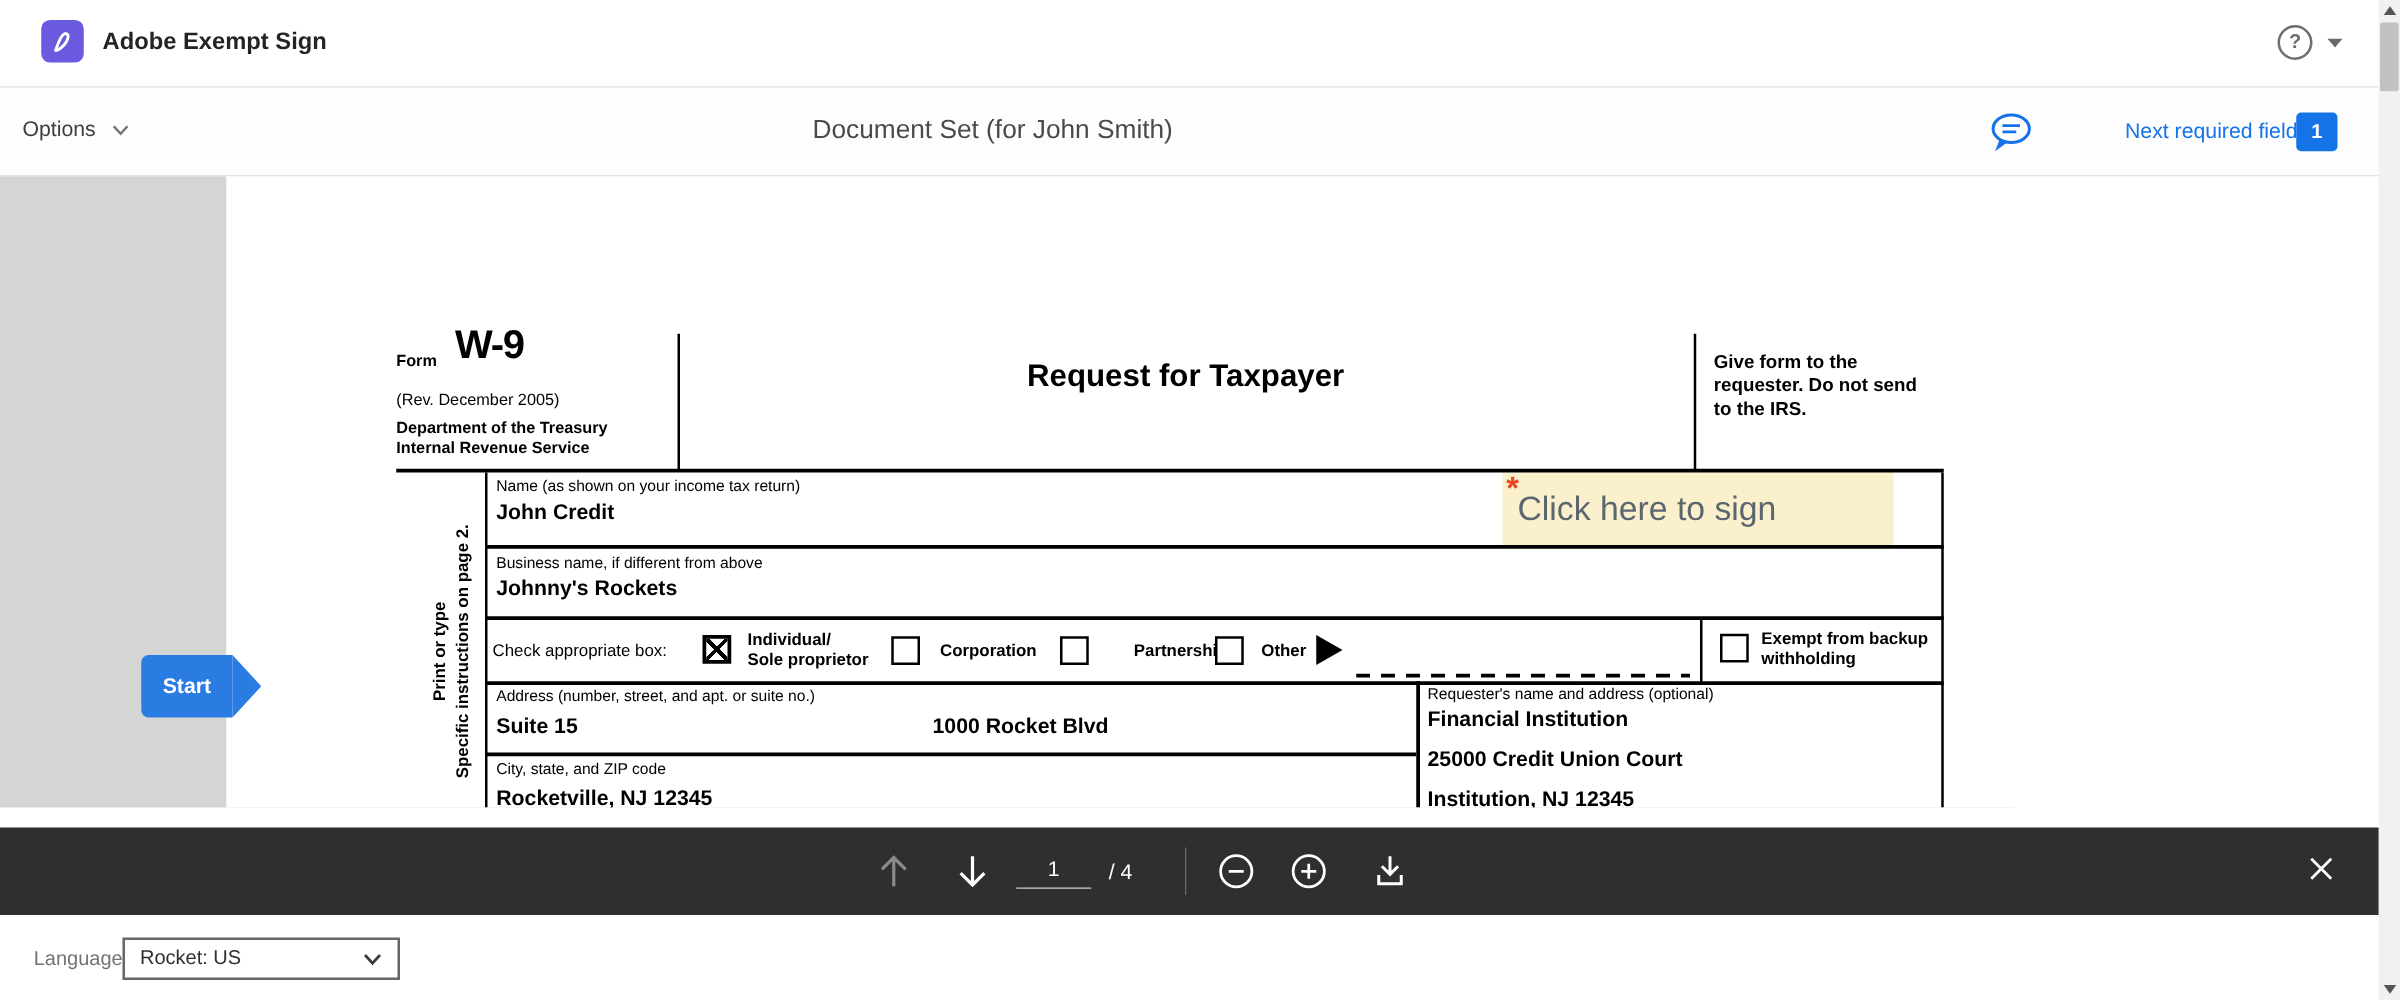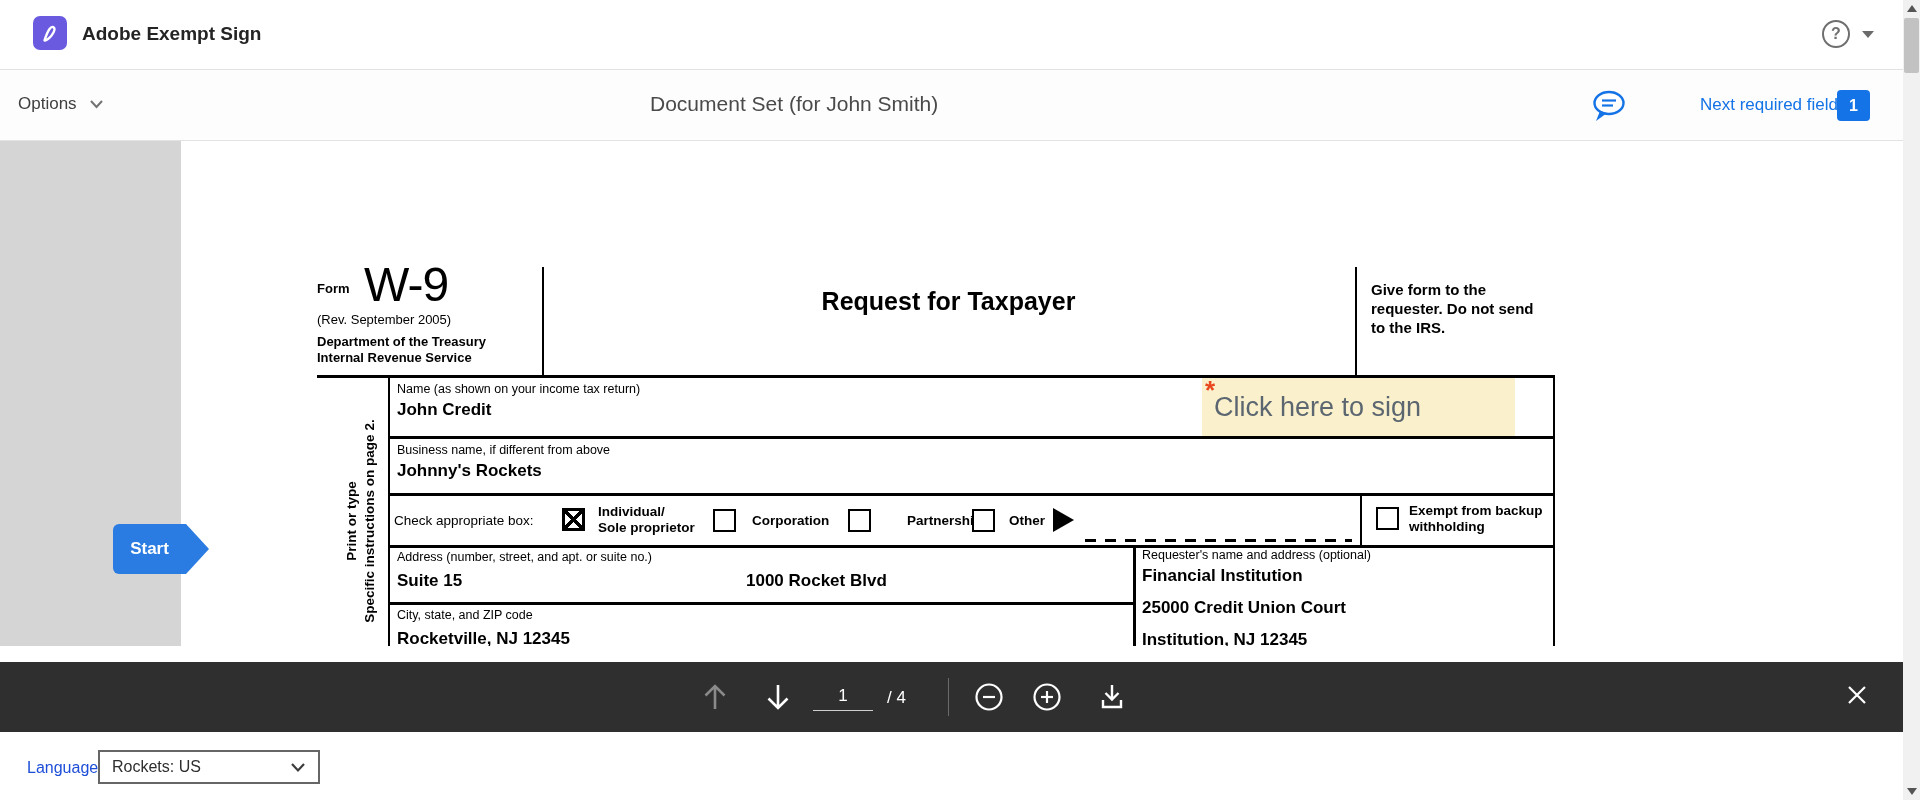--- a/index.html
+++ b/index.html
@@ -36,21 +36,21 @@
   .page { position:absolute; left:181px; top:6px; width:1531px; height:515px; background:#fff; overflow:hidden; }
 
   .hline { position:absolute; background:#000; z-index:6; }
   .vline { position:absolute; background:#000; z-index:6; }
 
   .form-small { position:absolute; font-size:13px; font-weight:600; color:#000; }
   .flabel { position:absolute; font-size:12.5px; font-weight:500; color:#000; }
   .fvalue { position:absolute; font-size:17px; font-weight:bold; color:#000; }
   .cbl { position:absolute; font-size:13.5px; font-weight:600; line-height:16px; color:#000; }
 
-  .w9-num { position:absolute; left:183px; top:126px; font-size:48px; font-weight:normal; letter-spacing:-1px; }
+  .w9-num { position:absolute; left:183px; top:126px; font-size:32px; font-weight:bold; letter-spacing:-1px; }
   .w9-title { position:absolute; left:361px; top:153px; width:813px; text-align:center;
               font-size:25px; font-weight:bold; line-height:34px; }
   .give-note { position:absolute; left:1190px; top:149px; width:168px; font-size:15px; font-weight:bold; line-height:19px; }
 
   .side-rotated { position:absolute; left:47px; top:370px; width:270px; height:40px;
                   transform:rotate(-90deg); text-align:center; line-height:18px; z-index:2;}
   .side-rotated .l1 { font-weight:bold; font-size:13.5px; display:block; }
   .side-rotated .l2 { font-weight:600; font-size:13.5px; display:block; }
 
   .cbx { position:absolute; width:23px; height:23px; border:2.5px solid #000; background:#fff; }
@@ -84,21 +84,21 @@
   .pager-bar { position:absolute; left:0; top:662px; width:1903px; height:70px; background:#2f2f2f; z-index:12; }
   .tbtn { position:absolute; top:18px; width:34px; height:34px; display:flex; align-items:center; justify-content:center; cursor:pointer; }
   .page-input { position:absolute; left:813px; top:19px; width:60px; height:30px; background:transparent;
                 border:none; border-bottom:1.5px solid #cfcfcf; color:#fff; font-size:17px; text-align:center;
                 font-family:"Liberation Sans", sans-serif; }
   .page-total { position:absolute; left:887px; top:26px; color:#fff; font-size:17px; }
   .tb-sep { position:absolute; left:948px; top:16px; width:1px; height:38px; background:#6a6a6a; }
 
   
   .lang-bar { position:absolute; left:0; top:732px; width:1903px; height:68px; background:#fff; }
-  .lang-label { position:absolute; left:27px; top:27px; font-size:16px; color:#1d4ed8; }
+  .lang-label { position:absolute; left:27px; top:27px; font-size:16px; color:#737373; }
   .lang-select { position:absolute; left:98px; top:18px; width:222px; height:34px; background:#fff;
                  border:2px solid #666; display:flex; align-items:center; padding:0 12px; gap:8px;
                  font-size:16px; color:#2e2e2e; cursor:pointer; }
   .lang-select .sel-text { flex:1; }
 
   
   .scrollbar { position:absolute; right:0; top:0; width:17px; height:800px; background:#f1f1f1; z-index:30; }
   .sb-btn { position:absolute; left:0; width:17px; height:17px; display:flex; align-items:center; justify-content:center; }
   .sb-up { top:0; } .sb-down { bottom:0; }
   .sb-tri-up { width:0; height:0; border-left:5px solid transparent; border-right:5px solid transparent;
@@ -143,21 +143,21 @@
     </div>
     <div class="next-req">Next required field</div>
     <div class="req-badge">1</div>
   </div>
 
   <div class="canvas">
     <div class="page">
 
       <div class="form-small" style="left:136px; top:150px;">Form</div>
       <div class="w9-num">W-9</div>
-      <div class="flabel" style="left:136px; top:181px; font-size:13px;">(Rev. September 2005)</div>
+      <div class="flabel" style="left:136px; top:181px; font-size:13px;">(Rev. December 2005)</div>
       <div class="form-small" style="left:136px; top:203px;">Department of the Treasury</div>
       <div class="form-small" style="left:136px; top:219px;">Internal Revenue Service</div>
 
       <div class="vline" style="left:361px; top:136px; width:2px; height:110px;"></div>
       <div class="w9-title">
         <span>Request for Taxpayer</span><br>
       </div>
       <div class="vline" style="left:1174px; top:136px; width:2px; height:110px;"></div>
       <div class="give-note">Give form to the requester. Do not send to the IRS.</div>
 
@@ -270,21 +270,21 @@
     <div class="tbtn" style="left:1840px; top:16px;">
       <svg width="22" height="22" viewBox="0 0 22 22">
         <path d="M3 3 L19 19 M19 3 L3 19" stroke="#fff" stroke-width="2.2"></path>
       </svg>
     </div>
   </div>
 
   <div class="lang-bar">
     <div class="lang-label">Language</div>
     <div class="lang-select">
-      <span class="sel-text">Rockets: US</span>
+      <span class="sel-text">Rocket: US</span>
       <svg width="16" height="11" viewBox="0 0 16 11">
         <polyline points="2,2 8,8.5 14,2" fill="none" stroke="#3c3c3c" stroke-width="2.2"></polyline>
       </svg>
     </div>
   </div>
 
   <div class="scrollbar">
     <div class="sb-btn sb-up">
         <div class="sb-tri-up"></div>
       </div>

